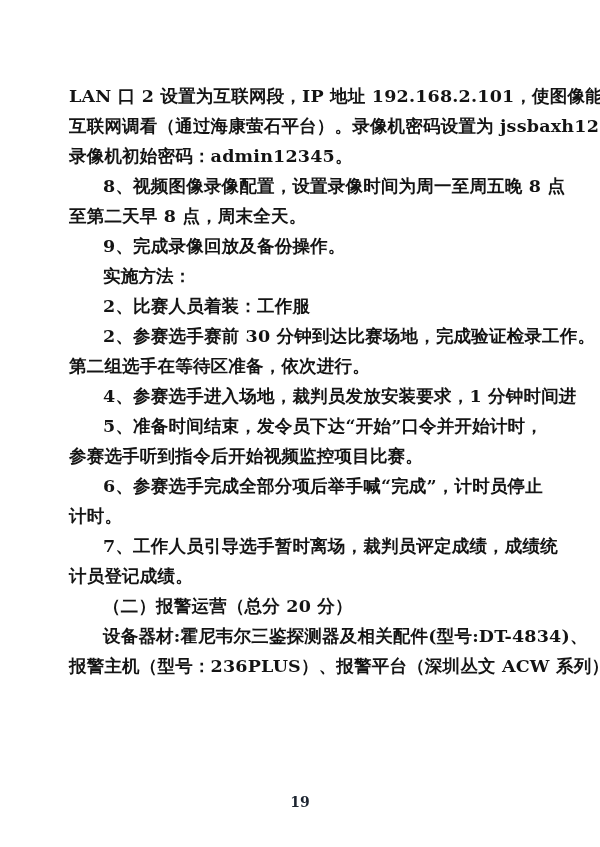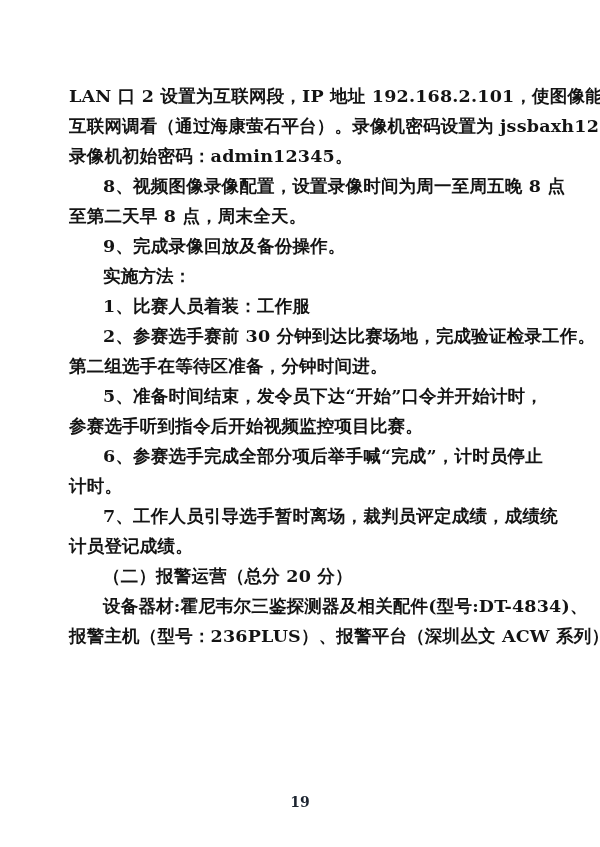--- a/index.html
+++ b/index.html
@@ -51,23 +51,24 @@
 
 <div class="page">
   <div class="content" id="doc-body">
       <p class="line">LAN 口 2 设置为互联网段，IP 地址 192.168.2.101，使图像能通过</p>
       <p class="line">互联网调看（通过海康萤石平台）。录像机密码设置为 jssbaxh123。</p>
       <p class="line">录像机初始密码：admin12345。</p>
       <p class="line indent">8、视频图像录像配置，设置录像时间为周一至周五晚 8 点</p>
       <p class="line">至第二天早 8 点，周末全天。</p>
       <p class="line indent">9、完成录像回放及备份操作。</p>
       <p class="line indent">实施方法：</p>
-      <p class="line indent">1、比赛人员着装：工作服</p>
+      <p class="line indent">2、比赛人员着装：工作服</p>
       <p class="line indent">2、参赛选手赛前 30 分钟到达比赛场地，完成验证检录工作。</p>
-      <p class="line">第二组选手在等待区准备，分钟时间进。</p>
+      <p class="line">第二组选手在等待区准备，依次进行。</p>
+      <p class="line indent">4、参赛选手进入场地，裁判员发放安装要求，1 分钟时间进</p>
       <p class="line indent">5、准备时间结束，发令员下达“开始”口令并开始计时，</p>
       <p class="line">参赛选手听到指令后开始视频监控项目比赛。</p>
       <p class="line indent">6、参赛选手完成全部分项后举手喊“完成”，计时员停止</p>
       <p class="line">计时。</p>
       <p class="line indent">7、工作人员引导选手暂时离场，裁判员评定成绩，成绩统</p>
       <p class="line">计员登记成绩。</p>
       <p class="line indent">（二）报警运营（总分 20 分）</p>
       <p class="line indent">设备器材:霍尼韦尔三鉴探测器及相关配件(型号:DT-4834)、</p>
       <p class="line">报警主机（型号：236PLUS）、报警平台（深圳丛文 ACW 系列）</p>
     </div>

